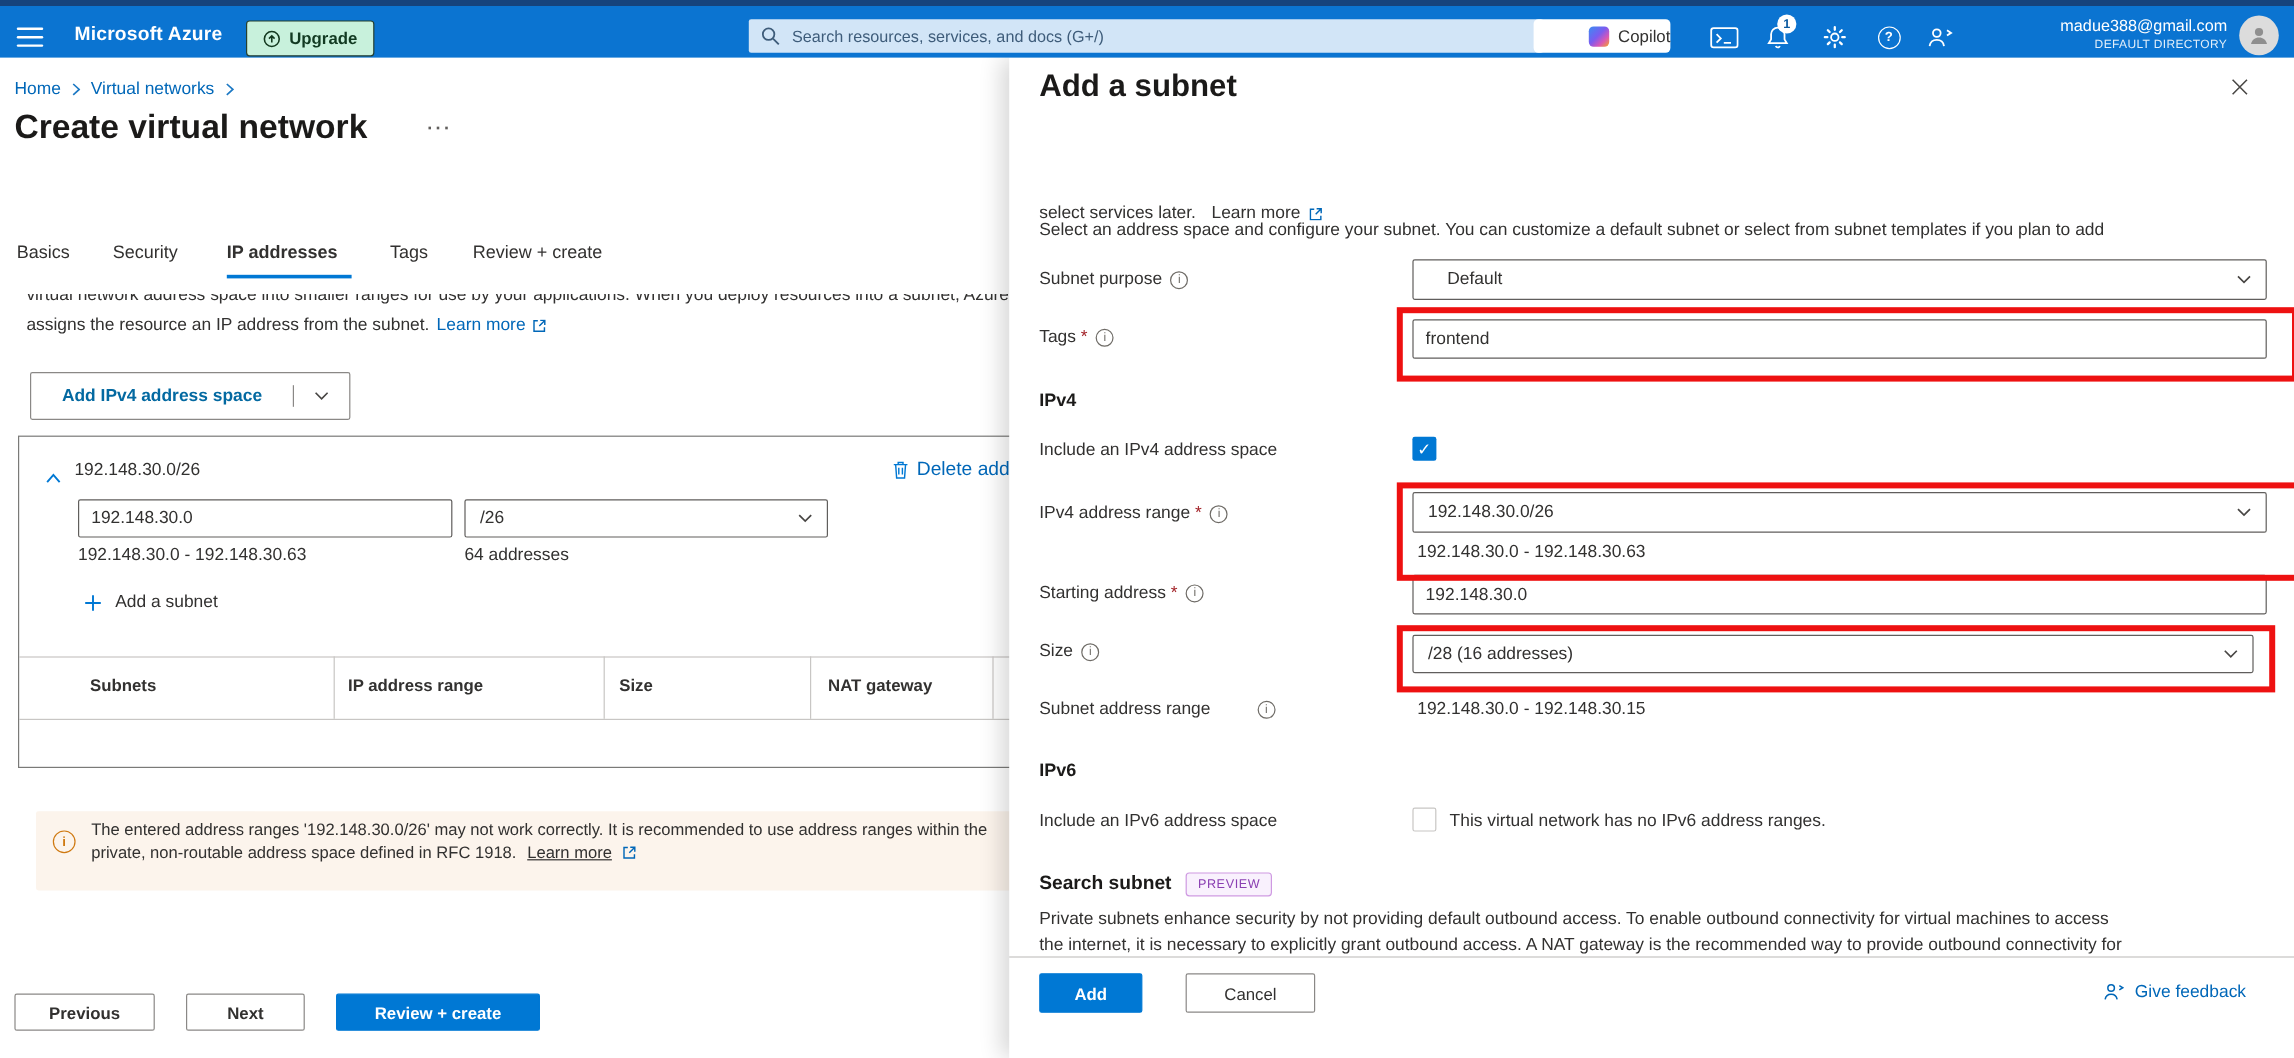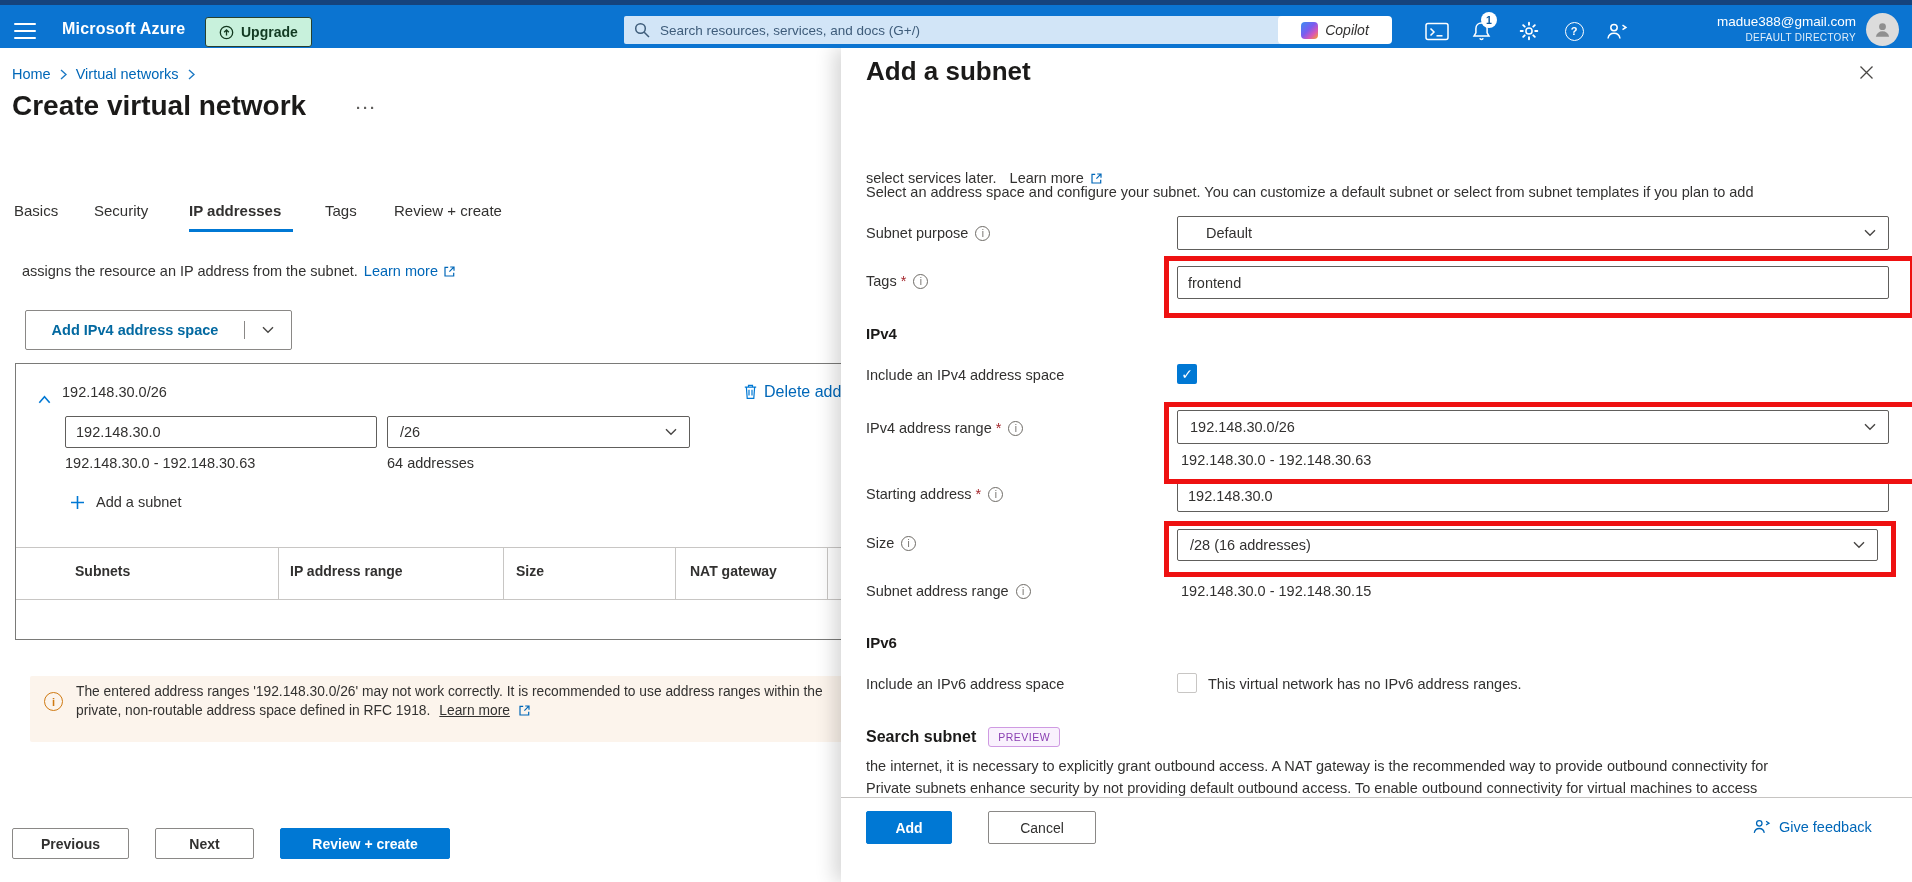--- a/index.html
+++ b/index.html
@@ -12,21 +12,21 @@
   
   .topstrip{left:0;top:0;width:1912px;height:5px;background:#16437c;z-index:41;}
   .topbar{left:0;top:5px;width:1912px;height:43px;background:#0b74d1;z-index:40;}
   .hamburger{left:14px;top:18px;width:22px;height:16px;display:flex;flex-direction:column;justify-content:space-between;cursor:pointer;}
   .hamburger i{display:block;height:2px;background:#fff;border-radius:1px;}
   .brand{left:62px;top:15px;color:#fff;font-size:16px;font-weight:700;letter-spacing:.2px;}
   .upgrade{left:205px;top:12px;height:28px;padding:0 13px;background:#c8f1dc;border:1px solid #27402f;border-radius:3px;display:flex;align-items:center;gap:7px;color:#123a22;font-weight:700;font-size:14px;cursor:pointer;}
   .search{left:624px;top:11px;width:642px;height:28px;background:#d2e5f7;border-radius:2px;display:flex;align-items:center;padding:0 10px;gap:8px;}
   .search input{flex:1;background:transparent;border:none;outline:none;font-size:13.5px;color:#2f4d6a;font-family:inherit;}
   .search input::placeholder{color:#3e5c7a;opacity:1;}
-  .copilot{left:1278px;top:11px;width:114px;height:28px;background:#fff;border-radius:4px;display:flex;align-items:center;justify-content:center;gap:7px;cursor:pointer;font-style:italic;}
+  .copilot{left:1278px;top:11px;width:114px;height:28px;background:#fff;border-radius:4px;display:flex;align-items:center;justify-content:flex-end;gap:7px;cursor:pointer;}
   .copilot .logo{width:17px;height:17px;border-radius:4px;background:linear-gradient(135deg,#3b8df2 0%,#7a5cf0 45%,#d957b5 72%,#f5a623 100%);}
   .copilot span{font-size:14px;color:#323130;font-weight:500;}
   .tbicon{top:15px;width:26px;height:22px;display:flex;align-items:center;justify-content:center;cursor:pointer;}
   .badge{left:1481px;top:7px;width:16px;height:16px;border-radius:50%;background:#fff;color:#0b5aa0;font-size:10.5px;font-weight:700;display:flex;align-items:center;justify-content:center;z-index:42;}
   .helpcirc{width:17px;height:17px;border-radius:50%;border:1.6px solid #fff;color:#fff;font-size:11px;font-weight:700;display:flex;align-items:center;justify-content:center;}
   .acct{right:56px;top:9px;display:flex;flex-direction:column;align-items:flex-end;color:#fff;cursor:pointer;}
   .acct .em{font-size:13.5px;}
   .acct .dir{font-size:10px;letter-spacing:.3px;color:rgba(255,255,255,.88);margin-top:3px;}
   .avatar{left:1866px;top:8px;width:33px;height:33px;border-radius:50%;background:#dcdcdc;display:flex;align-items:center;justify-content:center;cursor:pointer;}
 
@@ -185,20 +185,23 @@
   <div class="abs pagetitle">Create virtual network</div>
   <div class="abs moredots">···</div>
 
   <span class="abs tab" style="left:14px;">Basics</span>
   <span class="abs tab" style="left:94px;">Security</span>
   <span class="abs tab active" style="left:189px;">IP addresses</span>
   <span class="abs tab" style="left:325px;">Tags</span>
   <span class="abs tab" style="left:394px;">Review + create</span>
   <div class="abs tabline"></div>
 
+  <div class="abs clipline">
+    <span>virtual network address space into smaller ranges for use by your applications. When you deploy resources into a subnet, Azure</span>
+  </div>
   <div class="abs introrow">
     <span>assigns the resource an IP address from the subnet.</span>
     <a class="link">Learn more</a>
     <span class="extlink">
         <svg width="11" height="11" viewBox="0 0 11 11">
           <path d="M4.2 1.3H1v8.7h8.7V6.8" fill="none" stroke="currentColor" stroke-width="1.2"></path>
           <path d="M6.2 1h3.8v3.8M9.8 1.2L5.4 5.6" fill="none" stroke="currentColor" stroke-width="1.2"></path>
         </svg>
       </span>
   </div>
@@ -359,40 +362,40 @@
       </span>
   </div>
   <div class="abs tbox sel" style="left:1177px;top:529px;width:701px;height:32px;z-index:11;">
     <span>/28 (16 addresses)</span>
     <svg width="12" height="8" viewBox="0 0 12 8">
         <path d="M1 1.3l5 5 5-5" fill="none" stroke="#484644" stroke-width="1.4"></path>
       </svg>
   </div>
   <div class="abs hl" style="left:1164px;top:521px;width:722px;height:46px;"></div>
 
-  <div class="abs flabel" style="left:866px;top:583px;z-index:11;">
+  <div class="abs flabel" style="left:866px;top:583px;z-index:11;gap:32px;">
     <span>Subnet address range</span>
     <span class="info">
         <span>i</span>
       </span>
   </div>
   <div class="abs static" style="left:1181px;top:583px;z-index:11;">192.148.30.0 - 192.148.30.15</div>
 
   <div class="abs sect" style="left:866px;top:634px;z-index:11;">IPv6</div>
   <div class="abs flabel" style="left:866px;top:676px;z-index:11;">Include an IPv6 address space</div>
   <div class="abs cb disabled" style="left:1177px;top:673px;z-index:11;"></div>
   <div class="abs static gray" style="left:1208px;top:676px;z-index:11;">This virtual network has no IPv6 address ranges.</div>
 
   <div class="abs flex" style="left:866px;top:727px;gap:12px;z-index:11;">
     <span class="sect" style="font-size:16px;">Search subnet</span>
     <span class="pvbadge">PREVIEW</span>
   </div>
   <div class="abs psdesc" style="z-index:11;">
+    <div class="nowrap">Private subnets enhance security by not providing default outbound access. To enable outbound connectivity for virtual machines to access</div>
     <div class="nowrap">the internet, it is necessary to explicitly grant outbound access. A NAT gateway is the recommended way to provide outbound connectivity for</div>
-    <div class="nowrap">Private subnets enhance security by not providing default outbound access. To enable outbound connectivity for virtual machines to access</div>
   </div>
   <div class="abs" style="left:841px;top:797px;width:1071px;height:1px;background:#c6c4c2;z-index:12;"></div>
 
   <div class="abs btn primary" style="left:866px;top:811px;width:86px;height:33px;z-index:12;">Add</div>
   <div class="abs btn ghost" style="left:988px;top:811px;width:108px;height:33px;z-index:12;font-weight:400;">Cancel</div>
   <div class="abs feedlink" style="left:1752px;top:818px;z-index:12;">
     <svg width="20" height="17" viewBox="0 0 22 18">
         <circle cx="8" cy="5.5" r="3" fill="none" stroke="#0067b8" stroke-width="1.4"></circle>
         <path d="M2.5 16c.5-3 2.7-4.8 5.5-4.8s5 1.8 5.5 4.8" fill="none" stroke="#0067b8" stroke-width="1.4"></path>
         <path d="M15.5 3.3l3.2 2-3.2 2" fill="none" stroke="#0067b8" stroke-width="1.4"></path>

